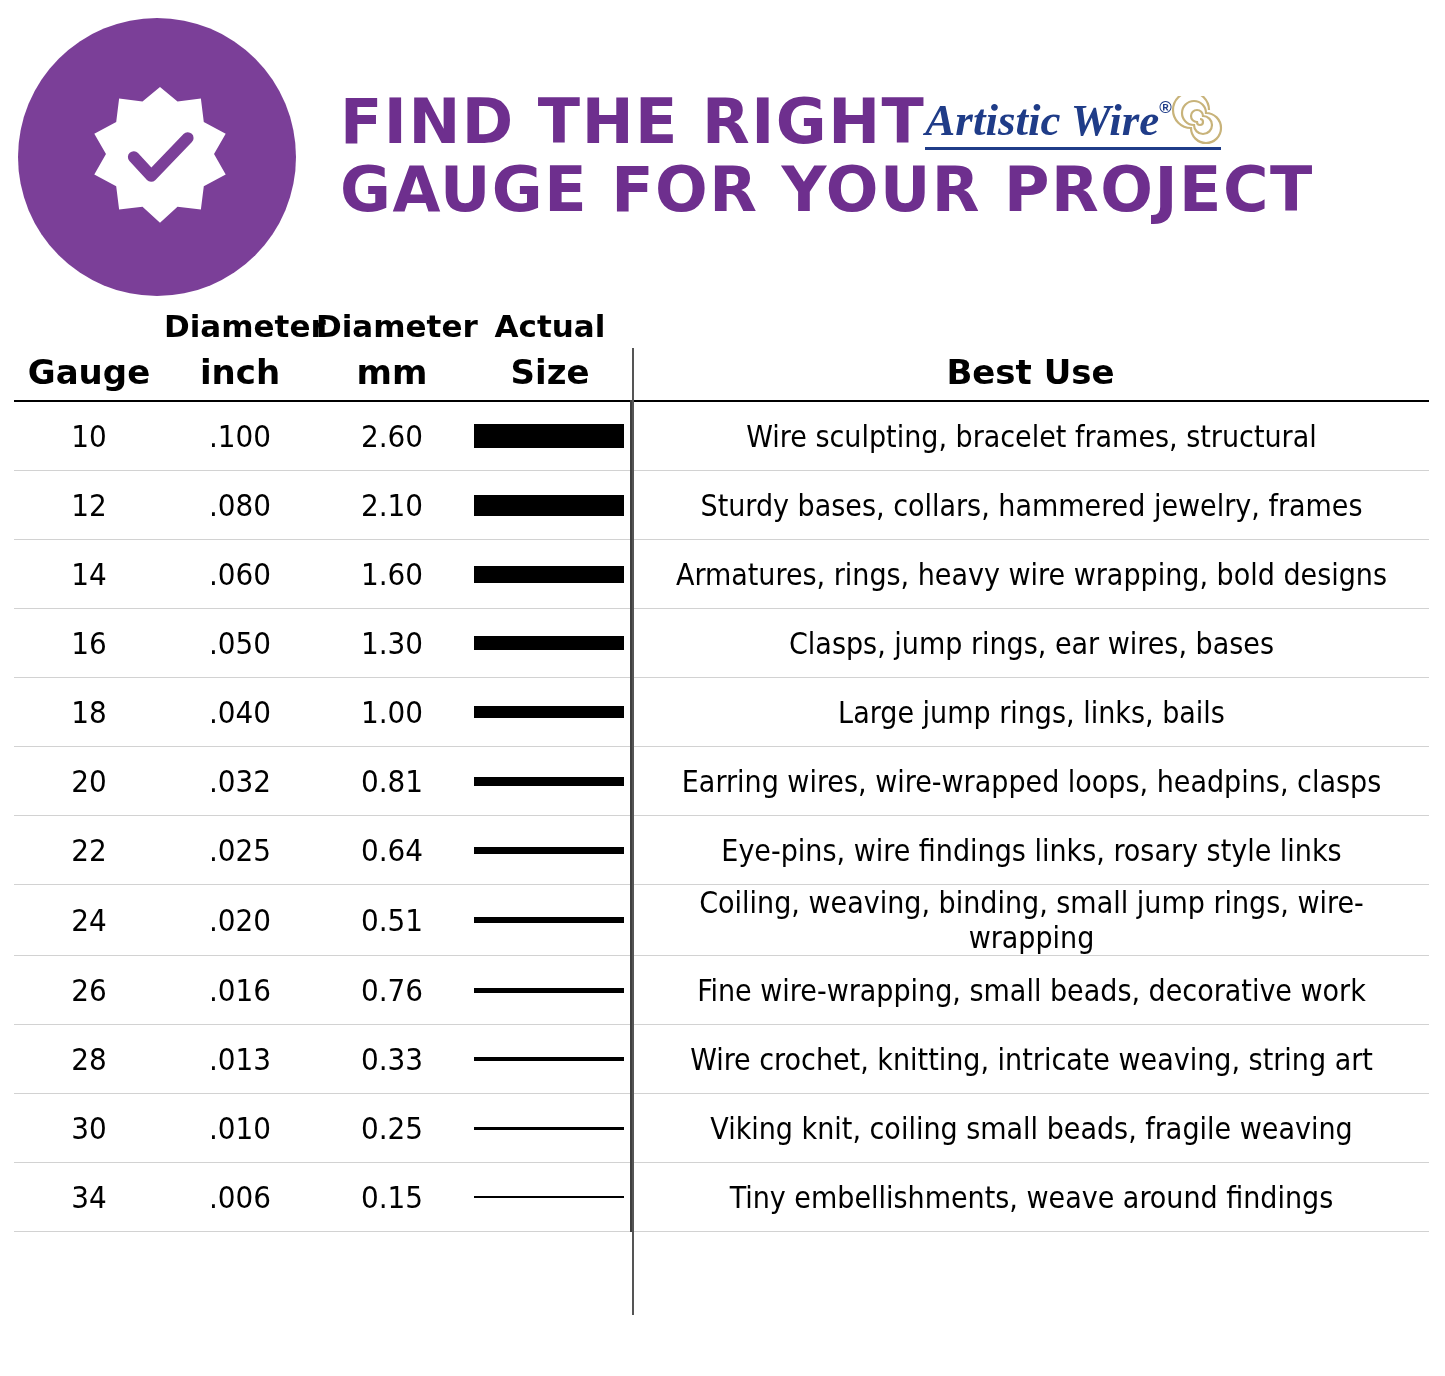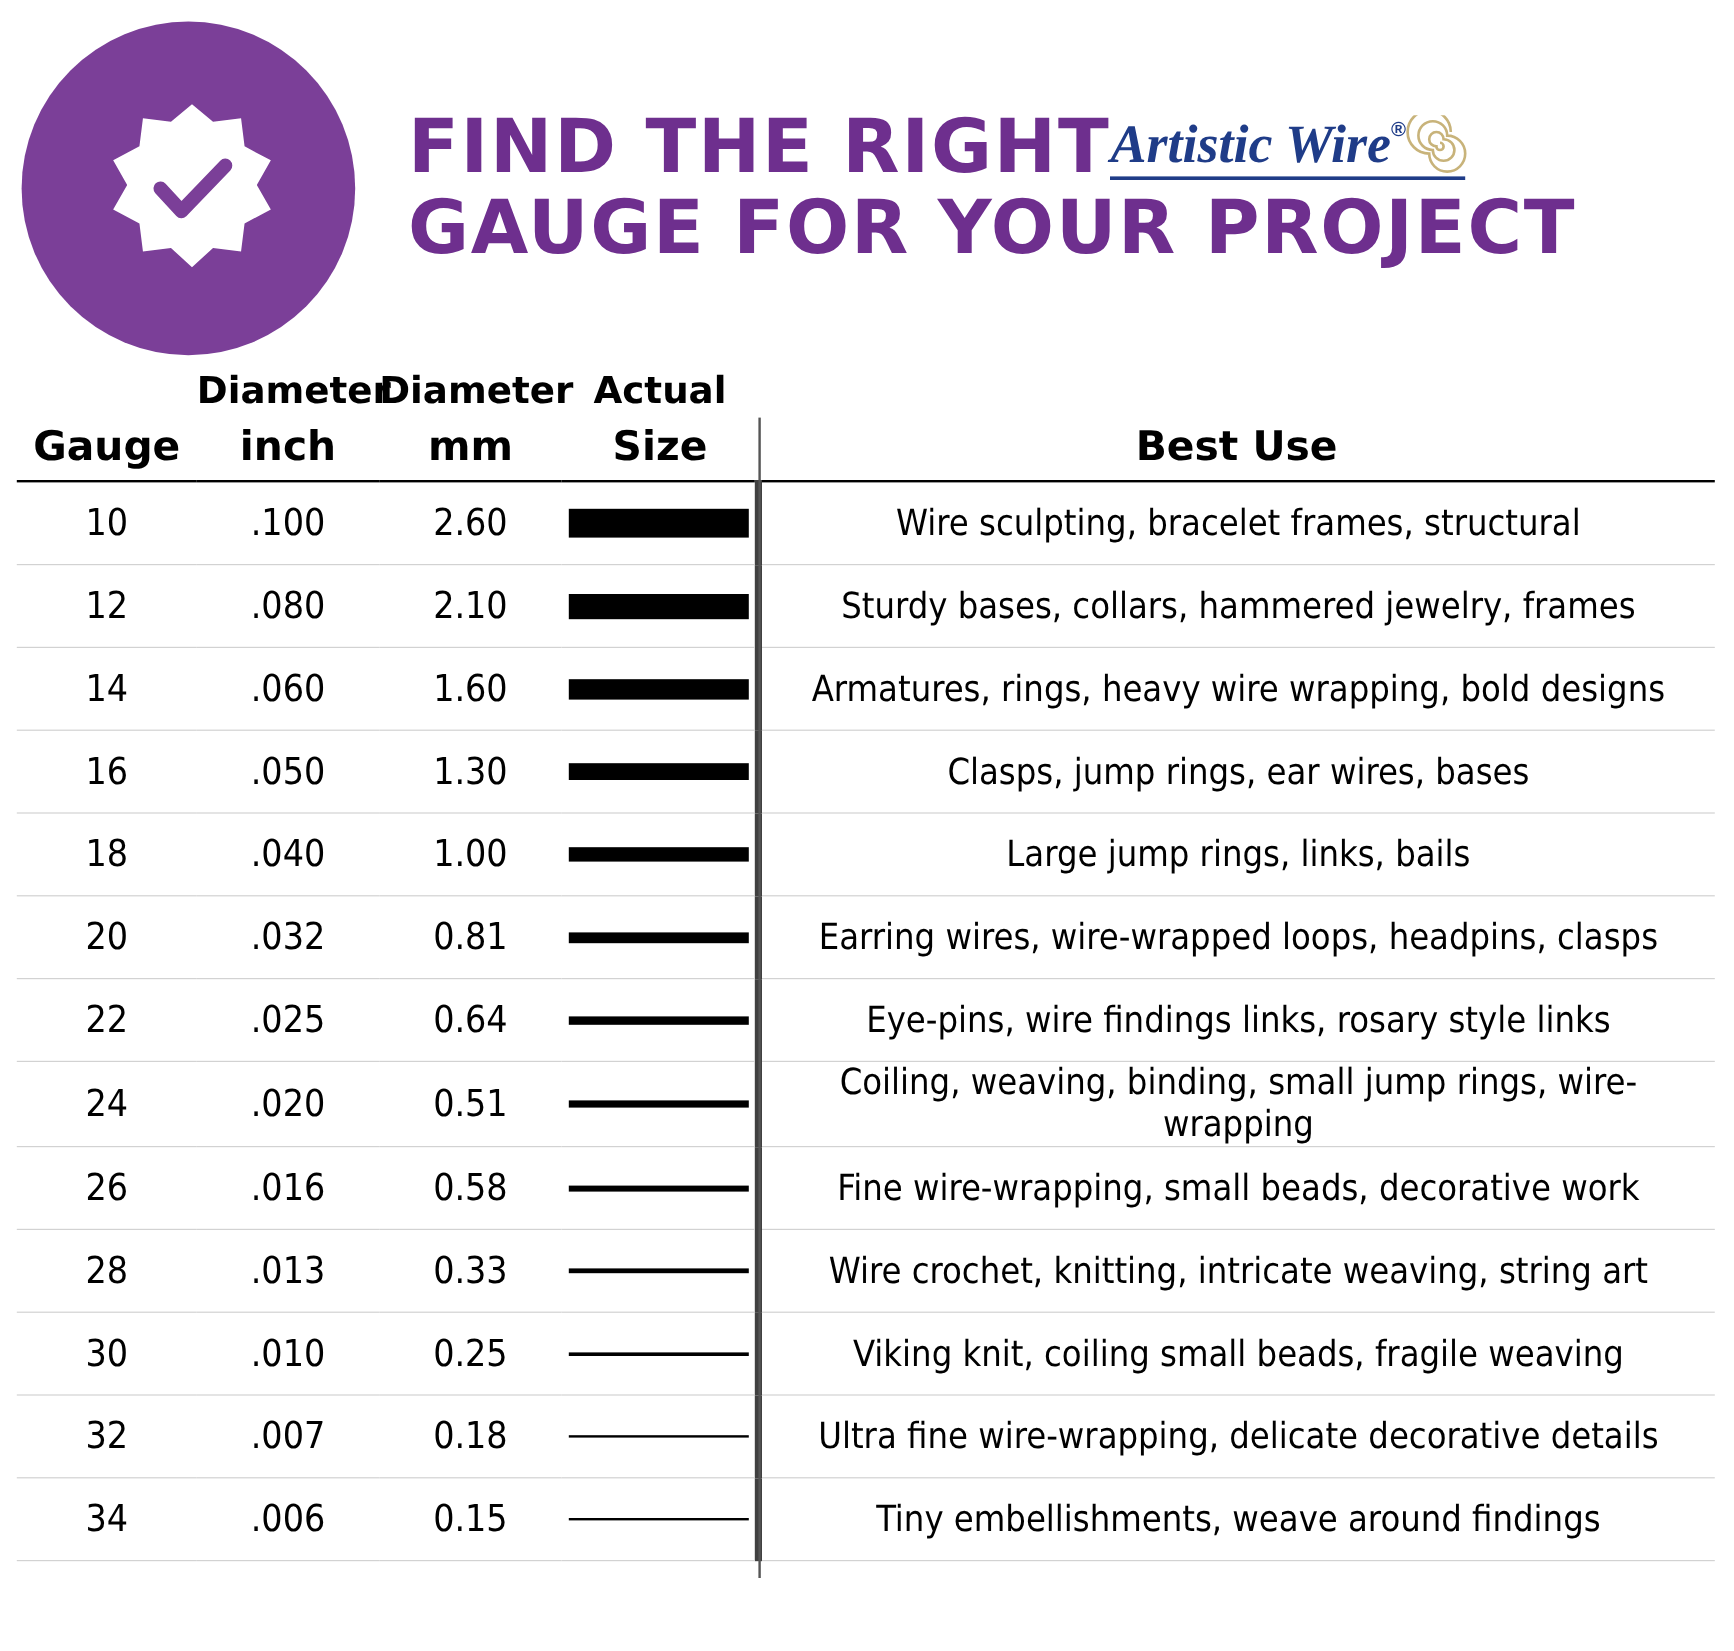--- a/index.html
+++ b/index.html
@@ -145,21 +145,21 @@
     text-align: center;
     padding: 0;
   }
   tbody tr:last-child td {
     border-bottom: 1.5px solid #d2d2d2;
   }
   td.use {
     font-family: "DejaVu Sans Condensed", "DejaVu Sans", sans-serif;
     font-size: 30px;
     text-align: center;
-    border-left: 6px solid #404040;
+    border-left: 4px solid #404040;
     padding: 0 26px;
   }
   .head-bottom td.use-head {
     border-left: none;
     margin-left: 40px;
   }
   .swatch-cell {
     position: relative;
   }
   .swatch {
@@ -298,21 +298,21 @@
           <td>.020</td>
           <td>0.51</td>
           <td class="swatch-cell">
             <div class="swatch" style="height: 6px;"></div>
           </td>
           <td class="use">Coiling, weaving, binding, small jump rings, wire-wrapping</td>
         </tr>
         <tr>
           <td>26</td>
           <td>.016</td>
-          <td>0.58</td>
+          <td>0.76</td>
           <td class="swatch-cell">
             <div class="swatch" style="height: 5px;"></div>
           </td>
           <td class="use">Fine wire-wrapping, small beads, decorative work</td>
         </tr>
         <tr>
           <td>28</td>
           <td>.013</td>
           <td>0.33</td>
           <td class="swatch-cell">
@@ -321,29 +321,20 @@
           <td class="use">Wire crochet, knitting, intricate weaving, string art</td>
         </tr>
         <tr>
           <td>30</td>
           <td>.010</td>
           <td>0.25</td>
           <td class="swatch-cell">
             <div class="swatch" style="height: 3px;"></div>
           </td>
           <td class="use">Viking knit, coiling small beads, fragile weaving</td>
-        </tr>
-        <tr>
-          <td>32</td>
-          <td>.007</td>
-          <td>0.18</td>
-          <td class="swatch-cell">
-            <div class="swatch" style="height: 2.5px;"></div>
-          </td>
-          <td class="use">Ultra fine wire-wrapping, delicate decorative details</td>
         </tr>
         <tr>
           <td>34</td>
           <td>.006</td>
           <td>0.15</td>
           <td class="swatch-cell">
             <div class="swatch" style="height: 2px;"></div>
           </td>
           <td class="use">Tiny embellishments, weave around findings</td>
         </tr>

